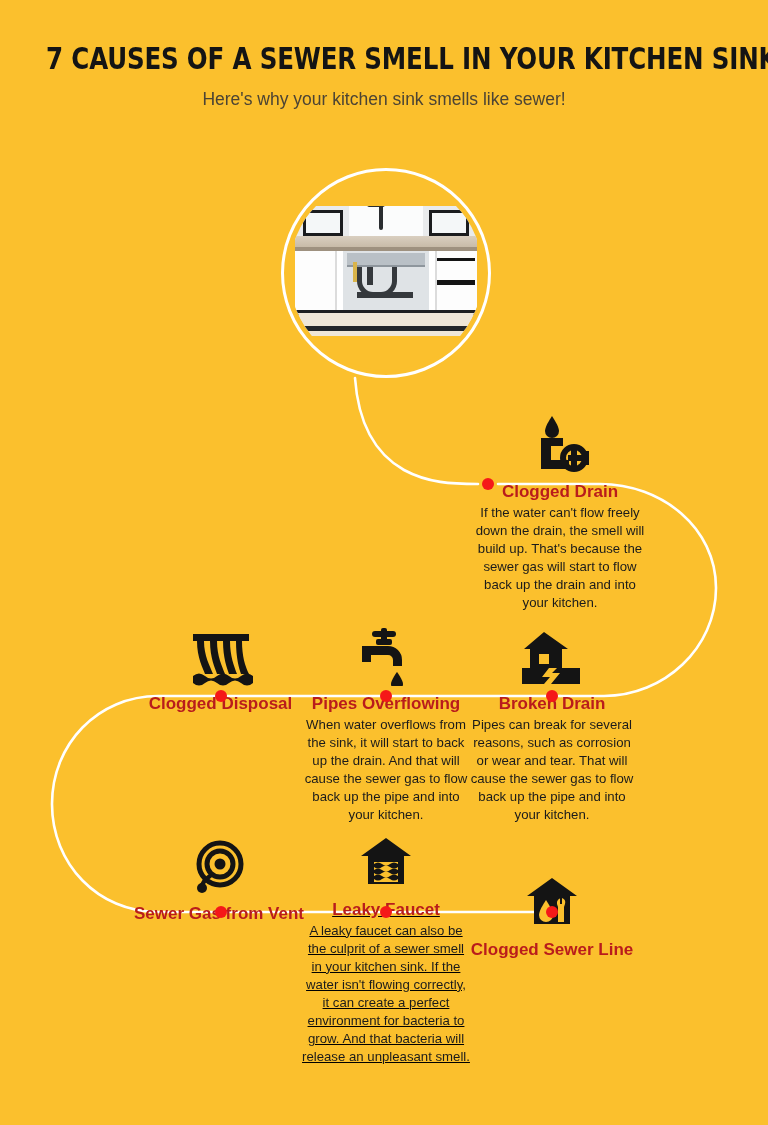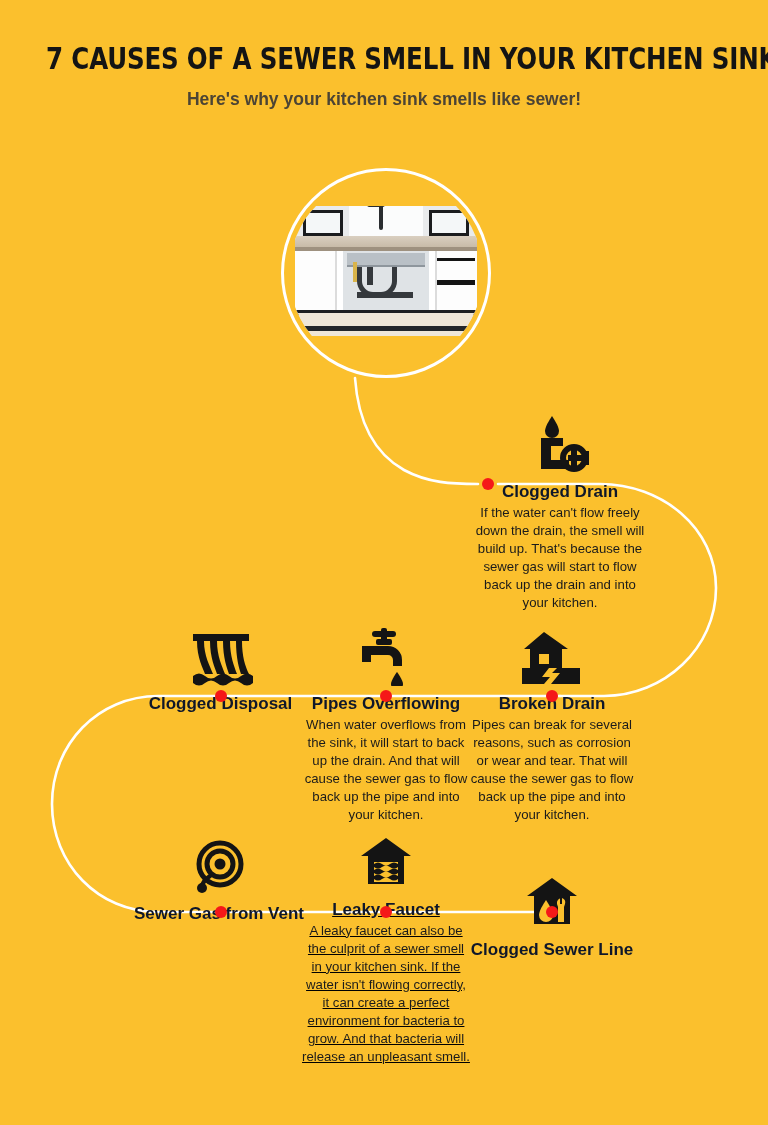--- a/index.html
+++ b/index.html
@@ -29,21 +29,21 @@
     transform:scaleX(0.88);
     transform-origin:center;
     white-space:nowrap;
     line-height:1.05;
   }
 
   #subtitle {
     margin-top:14px;
     font-size:17.5px;
     color:#4c4434;
-    font-weight:700;
+    font-weight:400;
     line-height:1.2;
   }
 
   
   #photo-ring {
     position:absolute;
     left:281px; top:168px;
     width:210px; height:210px;
     border:3px solid #ffffff;
     border-radius:50%;
@@ -97,21 +97,21 @@
   .icon-wrap {
     height:64px;
     display:flex; align-items:flex-end; justify-content:center;
     margin-bottom:8px;
   }
   .icon-wrap svg { display:block; }
 
   .card h3 {
     font-size:17px;
     font-weight:bold;
-    color:#0f172a;
+    color:#b91c1c;
     line-height:1.15;
     margin-bottom:2px;
     white-space:nowrap;
   }
   .card p {
     font-size:13.2px;
     line-height:1.37;
     color:#1b1b1b;
     font-weight:400;
   }

